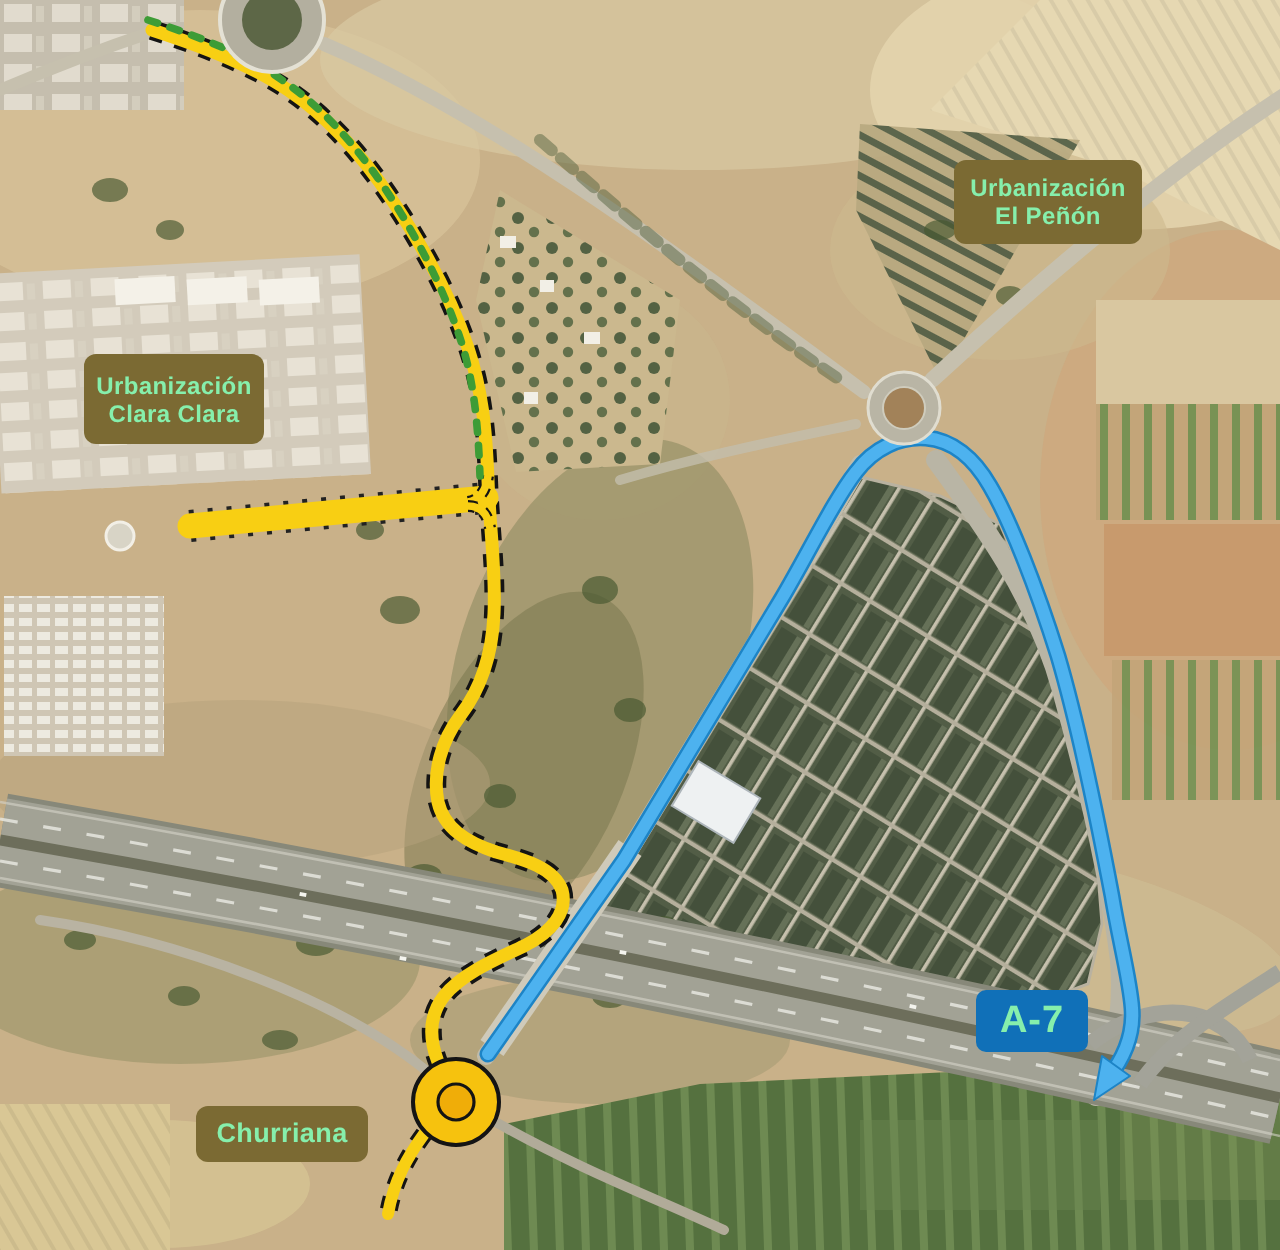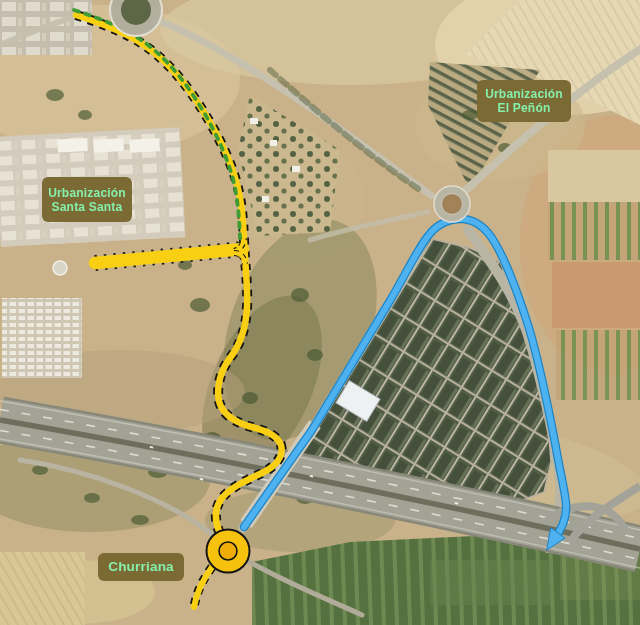--- a/index.html
+++ b/index.html
@@ -191,25 +191,28 @@
     <circle cx="136" cy="10" r="15" fill="#5d6747"></circle>
     <circle cx="452" cy="204" r="18" fill="#b9b5a5" stroke="#e0ddd0" stroke-width="1.5"></circle>
     <circle cx="452" cy="204" r="10.5" fill="#a28259" stroke="#cfccbd" stroke-width="1"></circle>
     <circle cx="228" cy="551" r="21.5" fill="#f6c20e" stroke="#141414" stroke-width="2"></circle>
     <circle cx="228" cy="551" r="9" fill="#f0ad08" stroke="#141414" stroke-width="1.6"></circle>
   </g>
 </svg>
 
 <div class="map-label" style="left:42px;top:177px;width:90px;height:45px;">
   <span>Urbanización</span>
-  <span>Santa Santa</span>
+  <span>Clara Clara</span>
 </div>
 
 <div class="map-label" style="left:477px;top:80px;width:94px;height:42px;">
   <span>Urbanización</span>
   <span>El Peñón</span>
 </div>
 
 <div class="map-label single" style="left:98px;top:553px;width:86px;height:28px;">
   <span>Churriana</span>
 </div>
 
+<div class="map-label a7" style="left:488px;top:495px;width:56px;height:31px;">
+  <span>A-7</span>
+</div>
 </div>
 
 </body></html>

